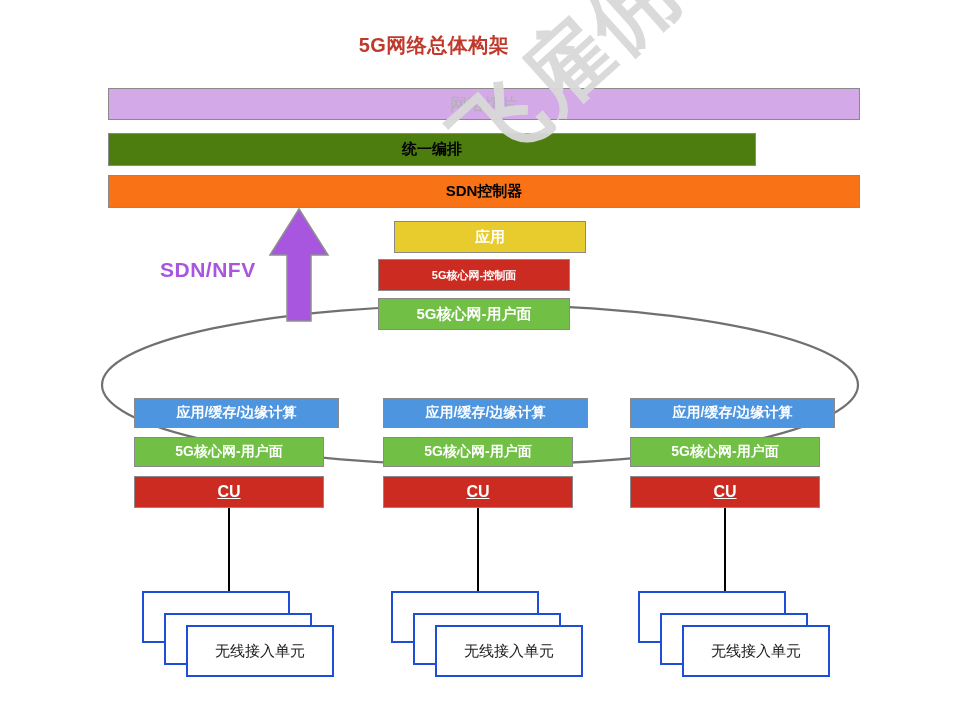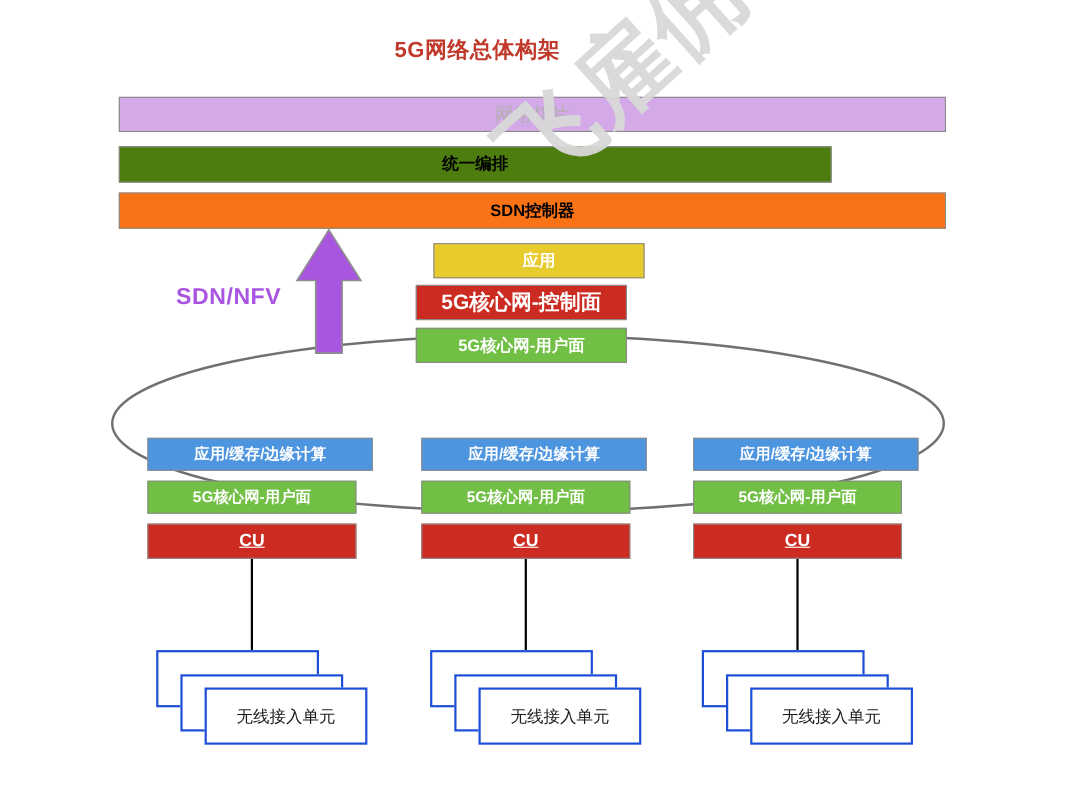--- a/index.html
+++ b/index.html
@@ -138,21 +138,21 @@
     z-index: 4;
     margin-left: 16px;
   }
   .core-cp {
     left: 378px;
     top: 259px;
     width: 192px;
     height: 32px;
     background: #cc2b21;
     color: #ffffff;
-    font-size: 19px;
+    font-size: 11px;
     z-index: 4;
   }
   .core-up {
     left: 378px;
     top: 298px;
     width: 192px;
     height: 32px;
     background: #71bf44;
     color: #ffffff;
     font-size: 15px;

